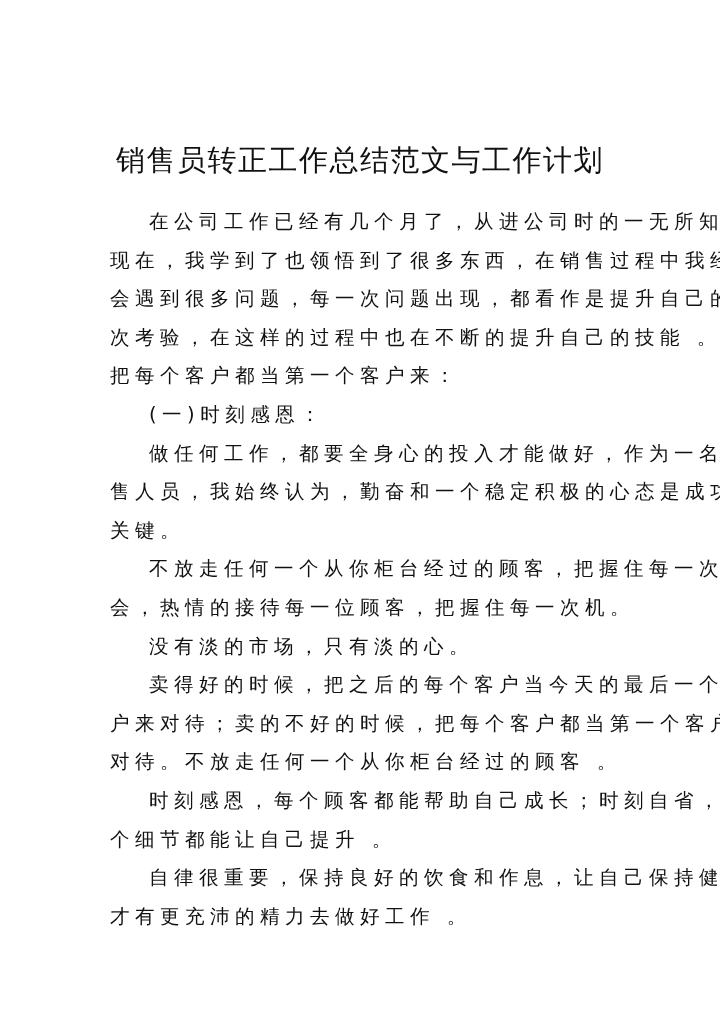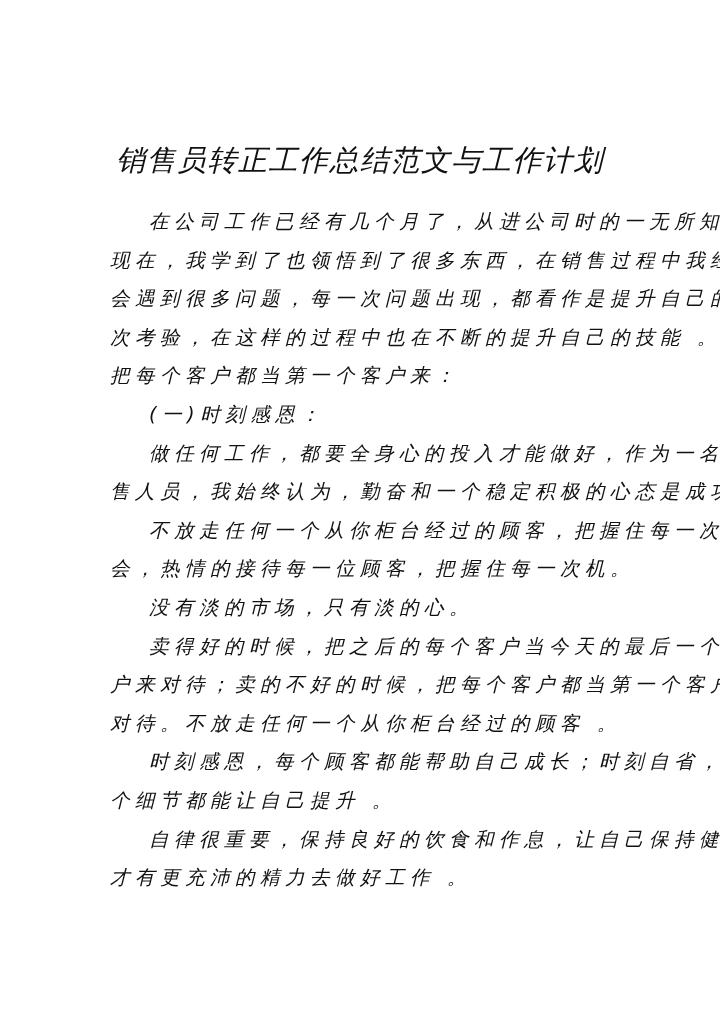--- a/index.html
+++ b/index.html
@@ -1,18 +1,18 @@
 <!DOCTYPE html>
 <html><head>
 <meta charset="utf-8">
 <style>
   html, body { margin: 0; padding: 0; background: #ffffff; }
   body { width: 720px; height: 1017px; position: relative; overflow: hidden;
          font-family: "DejaVu Sans", "Liberation Sans", sans-serif; color: #111; }
-  .page { position: absolute; left: 0; top: 0; width: 716px; height: 1017px; background: #fff; font-style: italic; }
+  .page { position: absolute; left: 0; top: 0; width: 716px; height: 1017px; background: #fff; }
   .title { position: absolute; left: 0; top: 140px; width: 720px; text-align: center;
            font-family: "DejaVu Serif", "Liberation Serif", serif;
            font-size: 29px; letter-spacing: 1.5px; color: #111; line-height: 40px; }
   .body { position: absolute; left: 110px; top: 203px; width: 502px; }
   .para { font-size: 19.5px; line-height: 38.6px; letter-spacing: 5.5px; margin: 0;
           text-align: justify; text-justify: inter-character; word-break: break-all; }
   .line { display: block; white-space: nowrap; }
 </style>
 </head>
 <body>
@@ -27,20 +27,21 @@
       <span class="line">会遇到很多问题，每一次问题出现，都看作是提升自己的一</span>
       <span class="line">次考验，在这样的过程中也在不断的提升自己的技能 。以下</span>
       <span class="line">把每个客户都当第一个客户来：</span>
     </div>
     <div class="para">
       <span class="line" style="padding-left:39px">(一)时刻感恩：</span>
     </div>
     <div class="para">
       <span class="line" style="padding-left:39px">做任何工作，都要全身心的投入才能做好，作为一名销</span>
       <span class="line">售人员，我始终认为，勤奋和一个稳定积极的心态是成功的</span>
+      <span class="line">关键。</span>
     </div>
     <div class="para">
       <span class="line" style="padding-left:39px">不放走任何一个从你柜台经过的顾客，把握住每一次机</span>
       <span class="line">会，热情的接待每一位顾客，把握住每一次机。</span>
     </div>
     <div class="para">
       <span class="line" style="padding-left:39px">没有淡的市场，只有淡的心。</span>
     </div>
     <div class="para">
       <span class="line" style="padding-left:39px">卖得好的时候，把之后的每个客户当今天的最后一个客</span>

